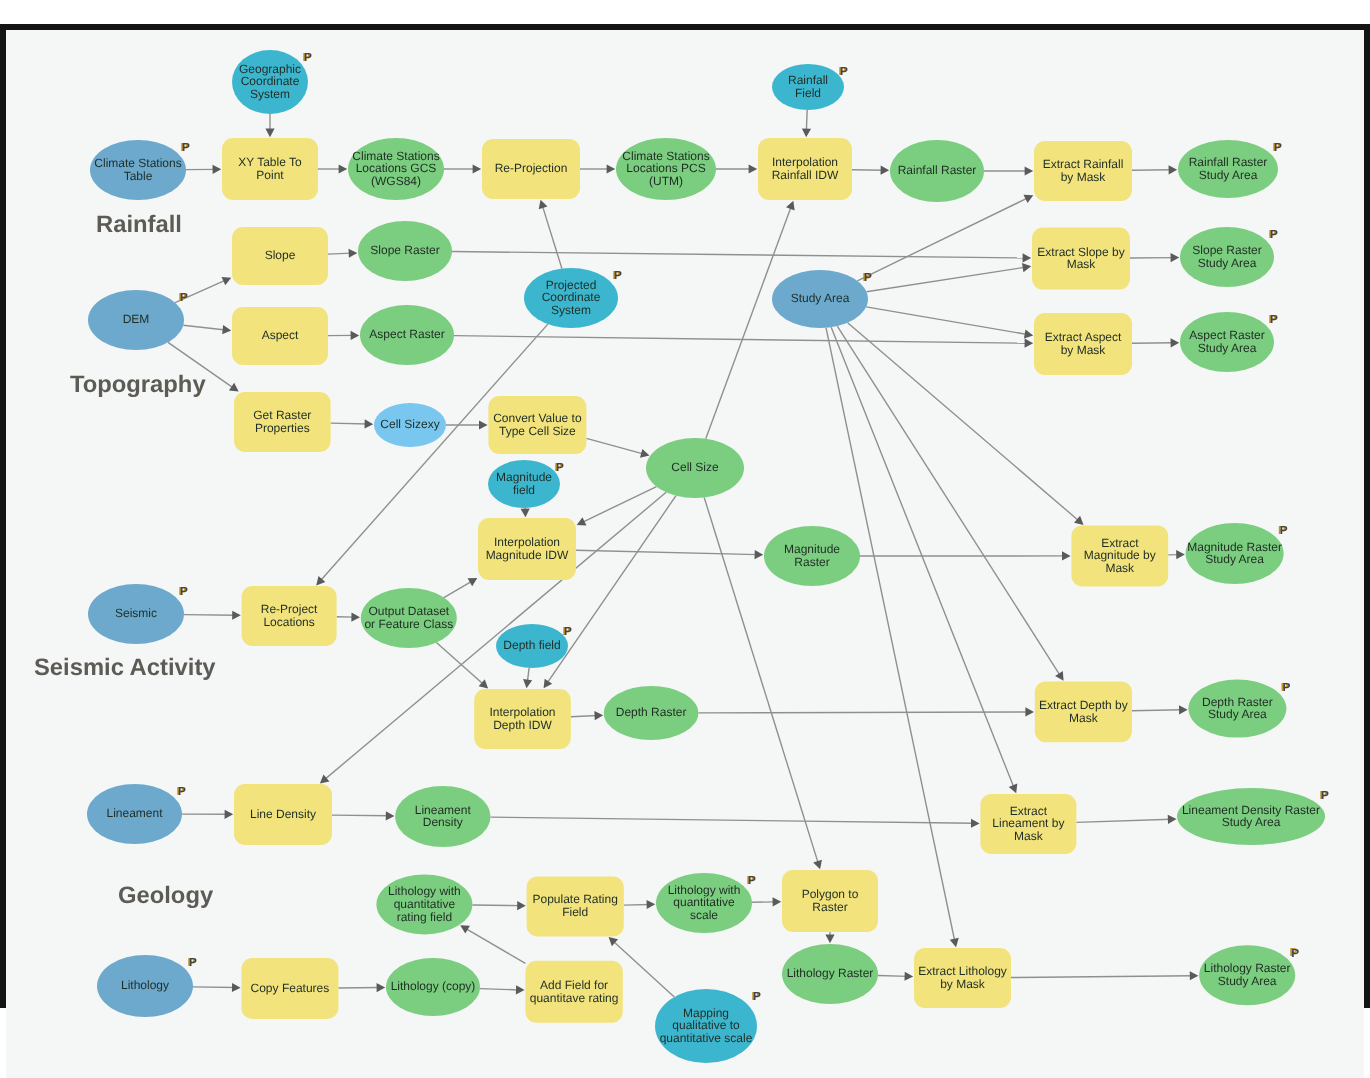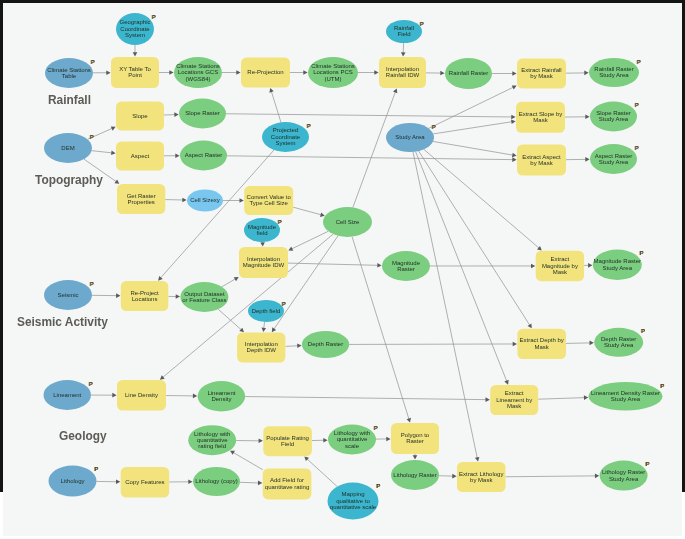--- a/index.html
+++ b/index.html
@@ -1,18 +1,18 @@
 <!DOCTYPE html>
 <html><head>
 <meta charset="utf-8">
 <title>Suitability Model Workflow</title>
 <style>
   html,body{margin:0;padding:0;background:#ffffff;}
   body{width:685px;height:539px;overflow:hidden;font-family:"Liberation Sans",sans-serif;}
-  #frame{position:absolute;left:0;top:0;width:685px;height:492px;background:#141414;box-sizing:border-box;}
+  #frame{position:absolute;left:0;top:12px;width:685px;height:492px;background:#141414;box-sizing:border-box;}
   #canvas{position:absolute;left:3px;top:3px;width:679px;height:533px;background:#f5f7f6;overflow:hidden;}
   #diagram{display:block;position:absolute;left:-3px;top:-3px;}
   .nlabel{font-size:6.0px;fill:#1f2d24;text-anchor:middle;font-family:"Liberation Sans",sans-serif;}
   .seclabel{font-size:11.9px;font-weight:bold;fill:#5c5b55;font-family:"Liberation Sans",sans-serif;}
   .pmark{font-size:5.9px;font-weight:bold;font-family:"Liberation Sans",sans-serif;}
   .pmark-back{fill:#c4912a;}
   .pmark-front{fill:#444444;}
   .edge{fill:none;stroke:#8f8f8f;stroke-width:0.7;}
   .arrowhead{fill:#5a5a5a;}
 </style>

